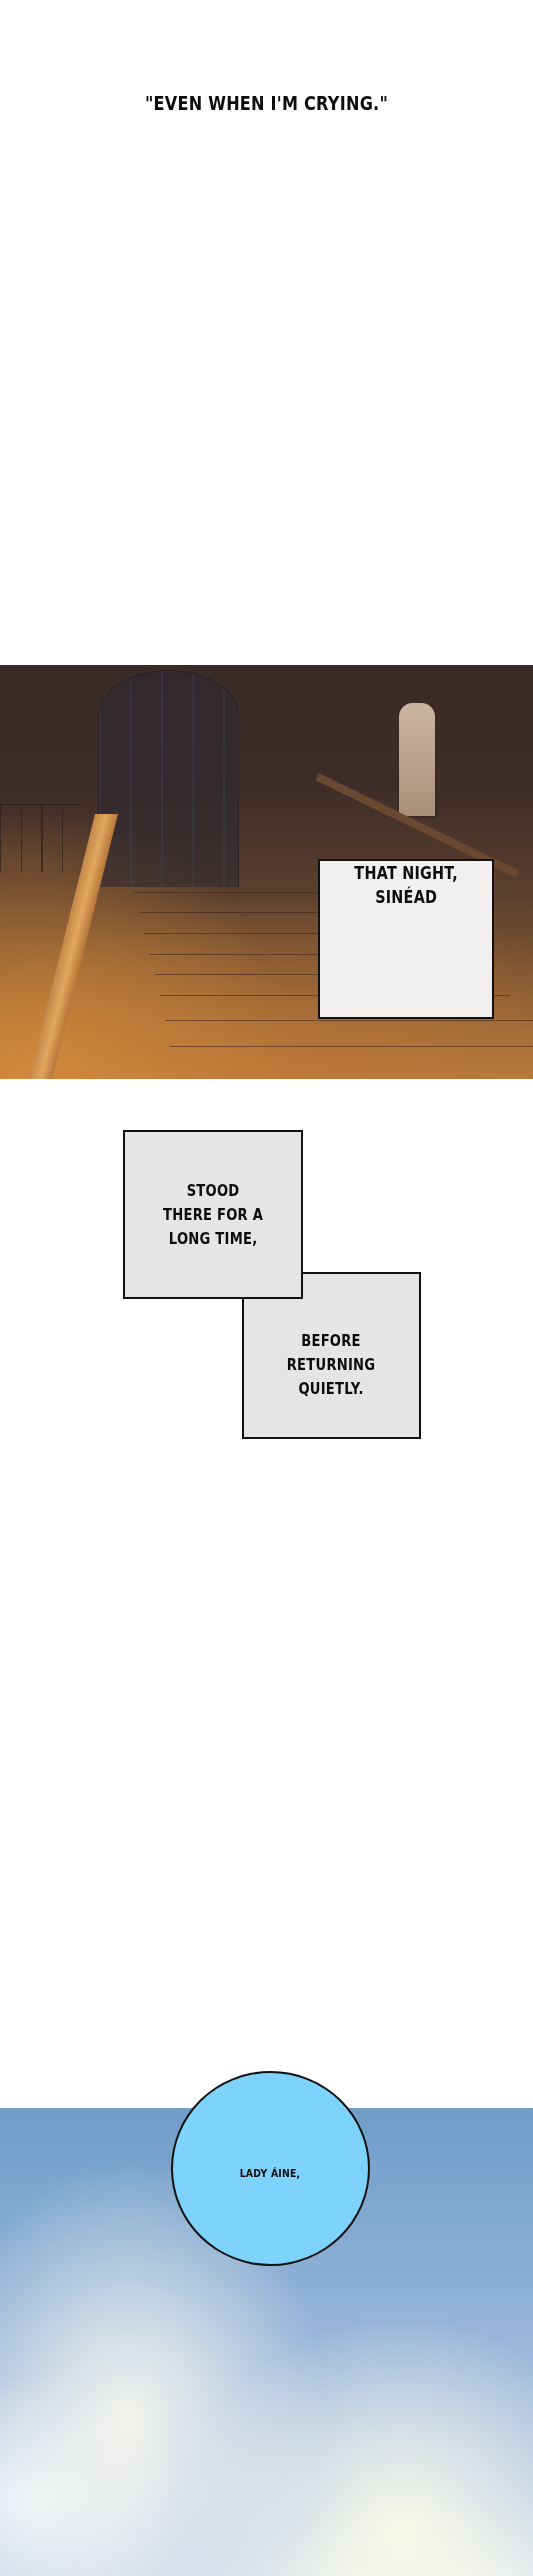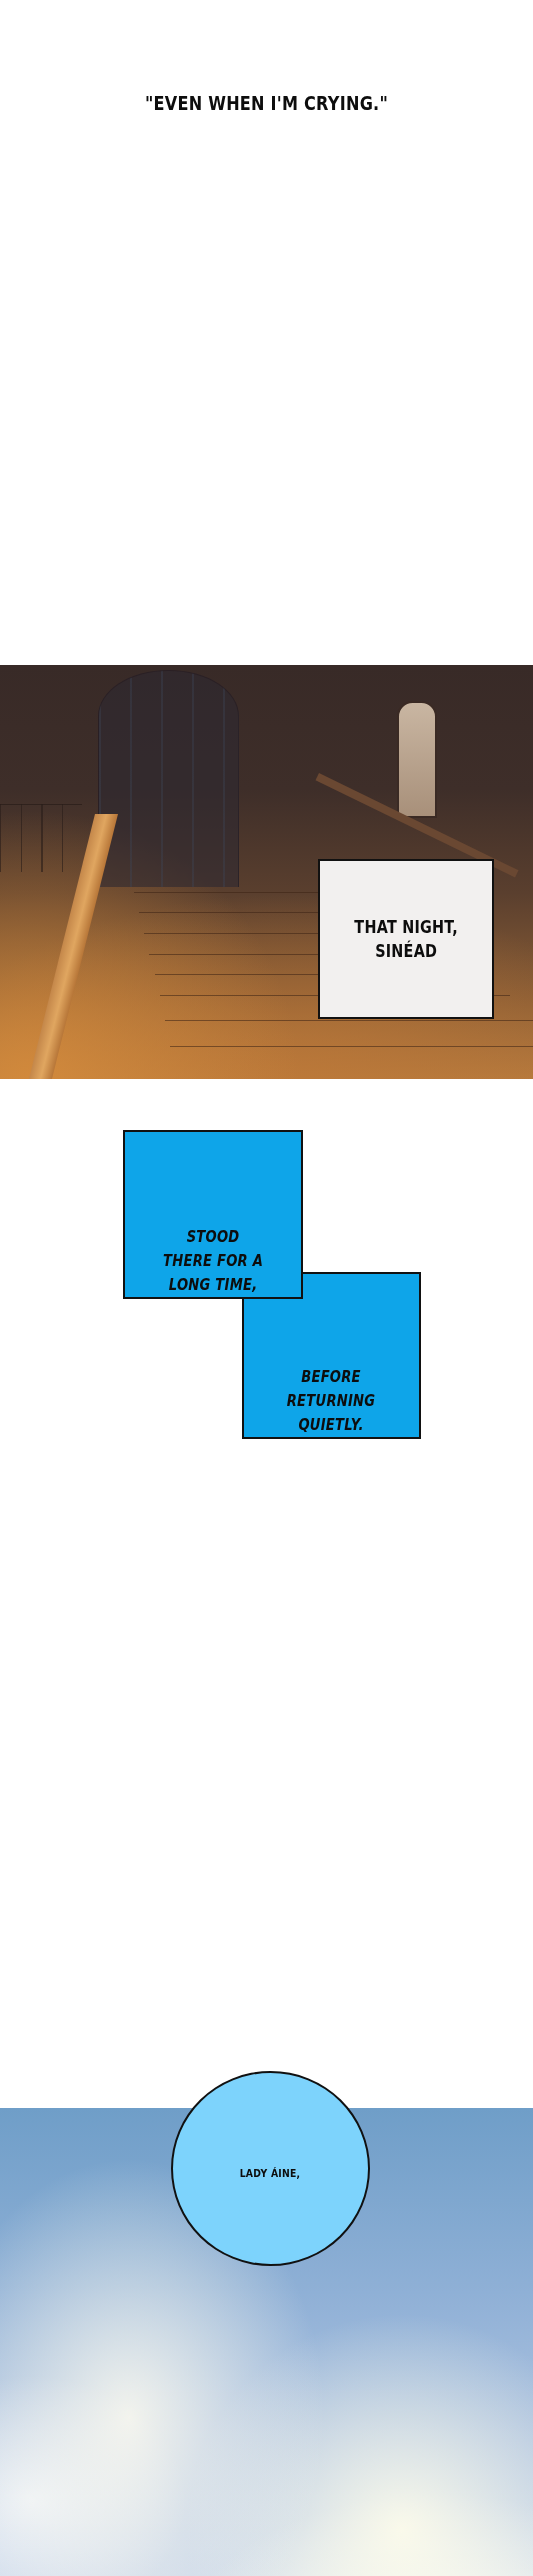--- a/index.html
+++ b/index.html
@@ -49,26 +49,26 @@
       background: #6a4832; transform: rotate(26deg); transform-origin: left top;
     }
     .balustrade {
       position: absolute; left: 0; top: 139px; width: 82px; height: 67px;
       background: repeating-linear-gradient(90deg, rgba(40,28,24,0.6) 0 1.5px, transparent 1.5px 20.6px);
       border-top: 1.5px solid rgba(40,28,24,0.7);
     }
     #caption-night {
       left: 318px; top: 859px; width: 172px; height: 156px;
       background: #f2f0ef; border: 2.1px solid #111;
-      display: flex; align-items: center; justify-content: center;
+      display: flex; align-items: flex-start; justify-content: center;
     }
     #caption-night .comic-text { font-size: 17.5px; line-height: 24px; }
 
     
-    .step-box { background: #0ea5e9; border: 2.1px solid #111; display: flex; align-items: flex-end; justify-content: center; font-style: italic; }
+    .step-box { background: #e5e5e5; border: 2.1px solid #111; display: flex; align-items: center; justify-content: center; }
     #caption-stood { left: 123px; top: 1130px; width: 176px; height: 165px; }
     #caption-before { left: 242px; top: 1272px; width: 175px; height: 165px; z-index: 2; border-top: none; border-left: 2.1px solid #111;}
     #caption-before::before {
       content: ""; position: absolute; top: 0; right: -2.1px; width: 121px; height: 2.1px; background: #111;
     }
     #caption-stood { z-index: 3; border-bottom: 2.1px solid #111; }
     .step-box .comic-text { font-size: 16px; line-height: 24px; }
 
     
     #panel-sky {

